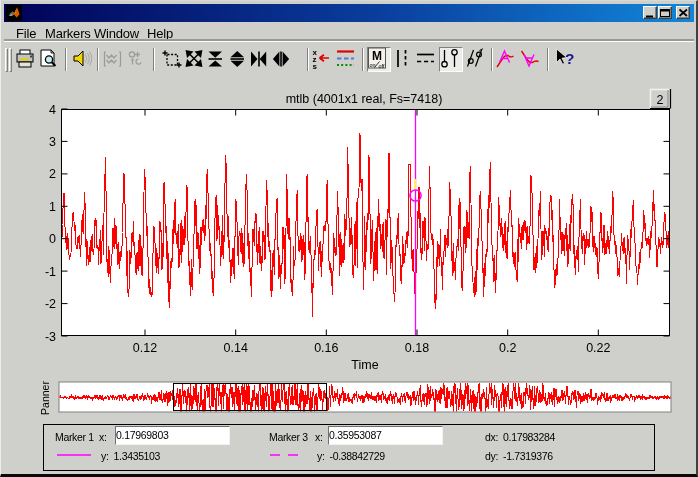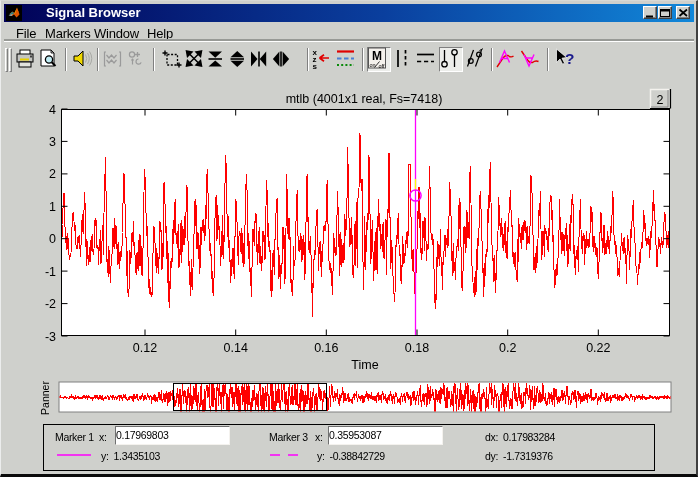--- a/index.html
+++ b/index.html
@@ -41,21 +41,20 @@
 
 <div class="abs title">
   <svg width="16" height="16" style="left:2px;top:1px">
     <rect x="0" y="0" width="16" height="16" fill="#000"></rect>
     <path d="M3.5 9 L6.5 6.5 L8.5 8 L11 2.5 L13.5 9.5 L10.5 12.5 L8 9.5 L6 11 Z" fill="#e05500"></path>
     <path d="M11 2.5 L12 5.5 L13.5 9.5 L11.8 6 Z" fill="#ff9000"></path>
     <path d="M8.5 8 L11 2.5 L9.5 7 L8.8 9 Z" fill="#ffd000"></path>
     <path d="M3 9.5 L6.3 6.8 L8.3 8.2 L6.8 9.2 L5 9.8 Z" fill="#2a7f7f"></path>
     <path d="M2.5 10.5 L5 9.6 L6.7 9.3 L5.5 11 Z" fill="#9fb6bf"></path>
   </svg>
-  <span style="position:absolute;left:42px;top:0">Signal Browser</span>
 </div>
 <div class="abs tbtn" style="left:643px;top:6px"></div>
 <div class="abs tbtn" style="left:658px;top:6px"></div>
 <div class="abs tbtn" style="left:676px;top:6px"></div>
 <svg class="abs" width="698" height="30" style="left:0;top:0">
   <rect x="646" y="15.5" width="7" height="2" fill="#000"></rect>
   <rect x="660.5" y="9.5" width="9" height="7" fill="none" stroke="#000" stroke-width="1"></rect>
   <rect x="660.5" y="9.5" width="9" height="2" fill="#000"></rect>
   <path d="M679.5 9.5 L687 16 M687 9.5 L679.5 16" stroke="#000" stroke-width="1.7"></path>
 </svg>

